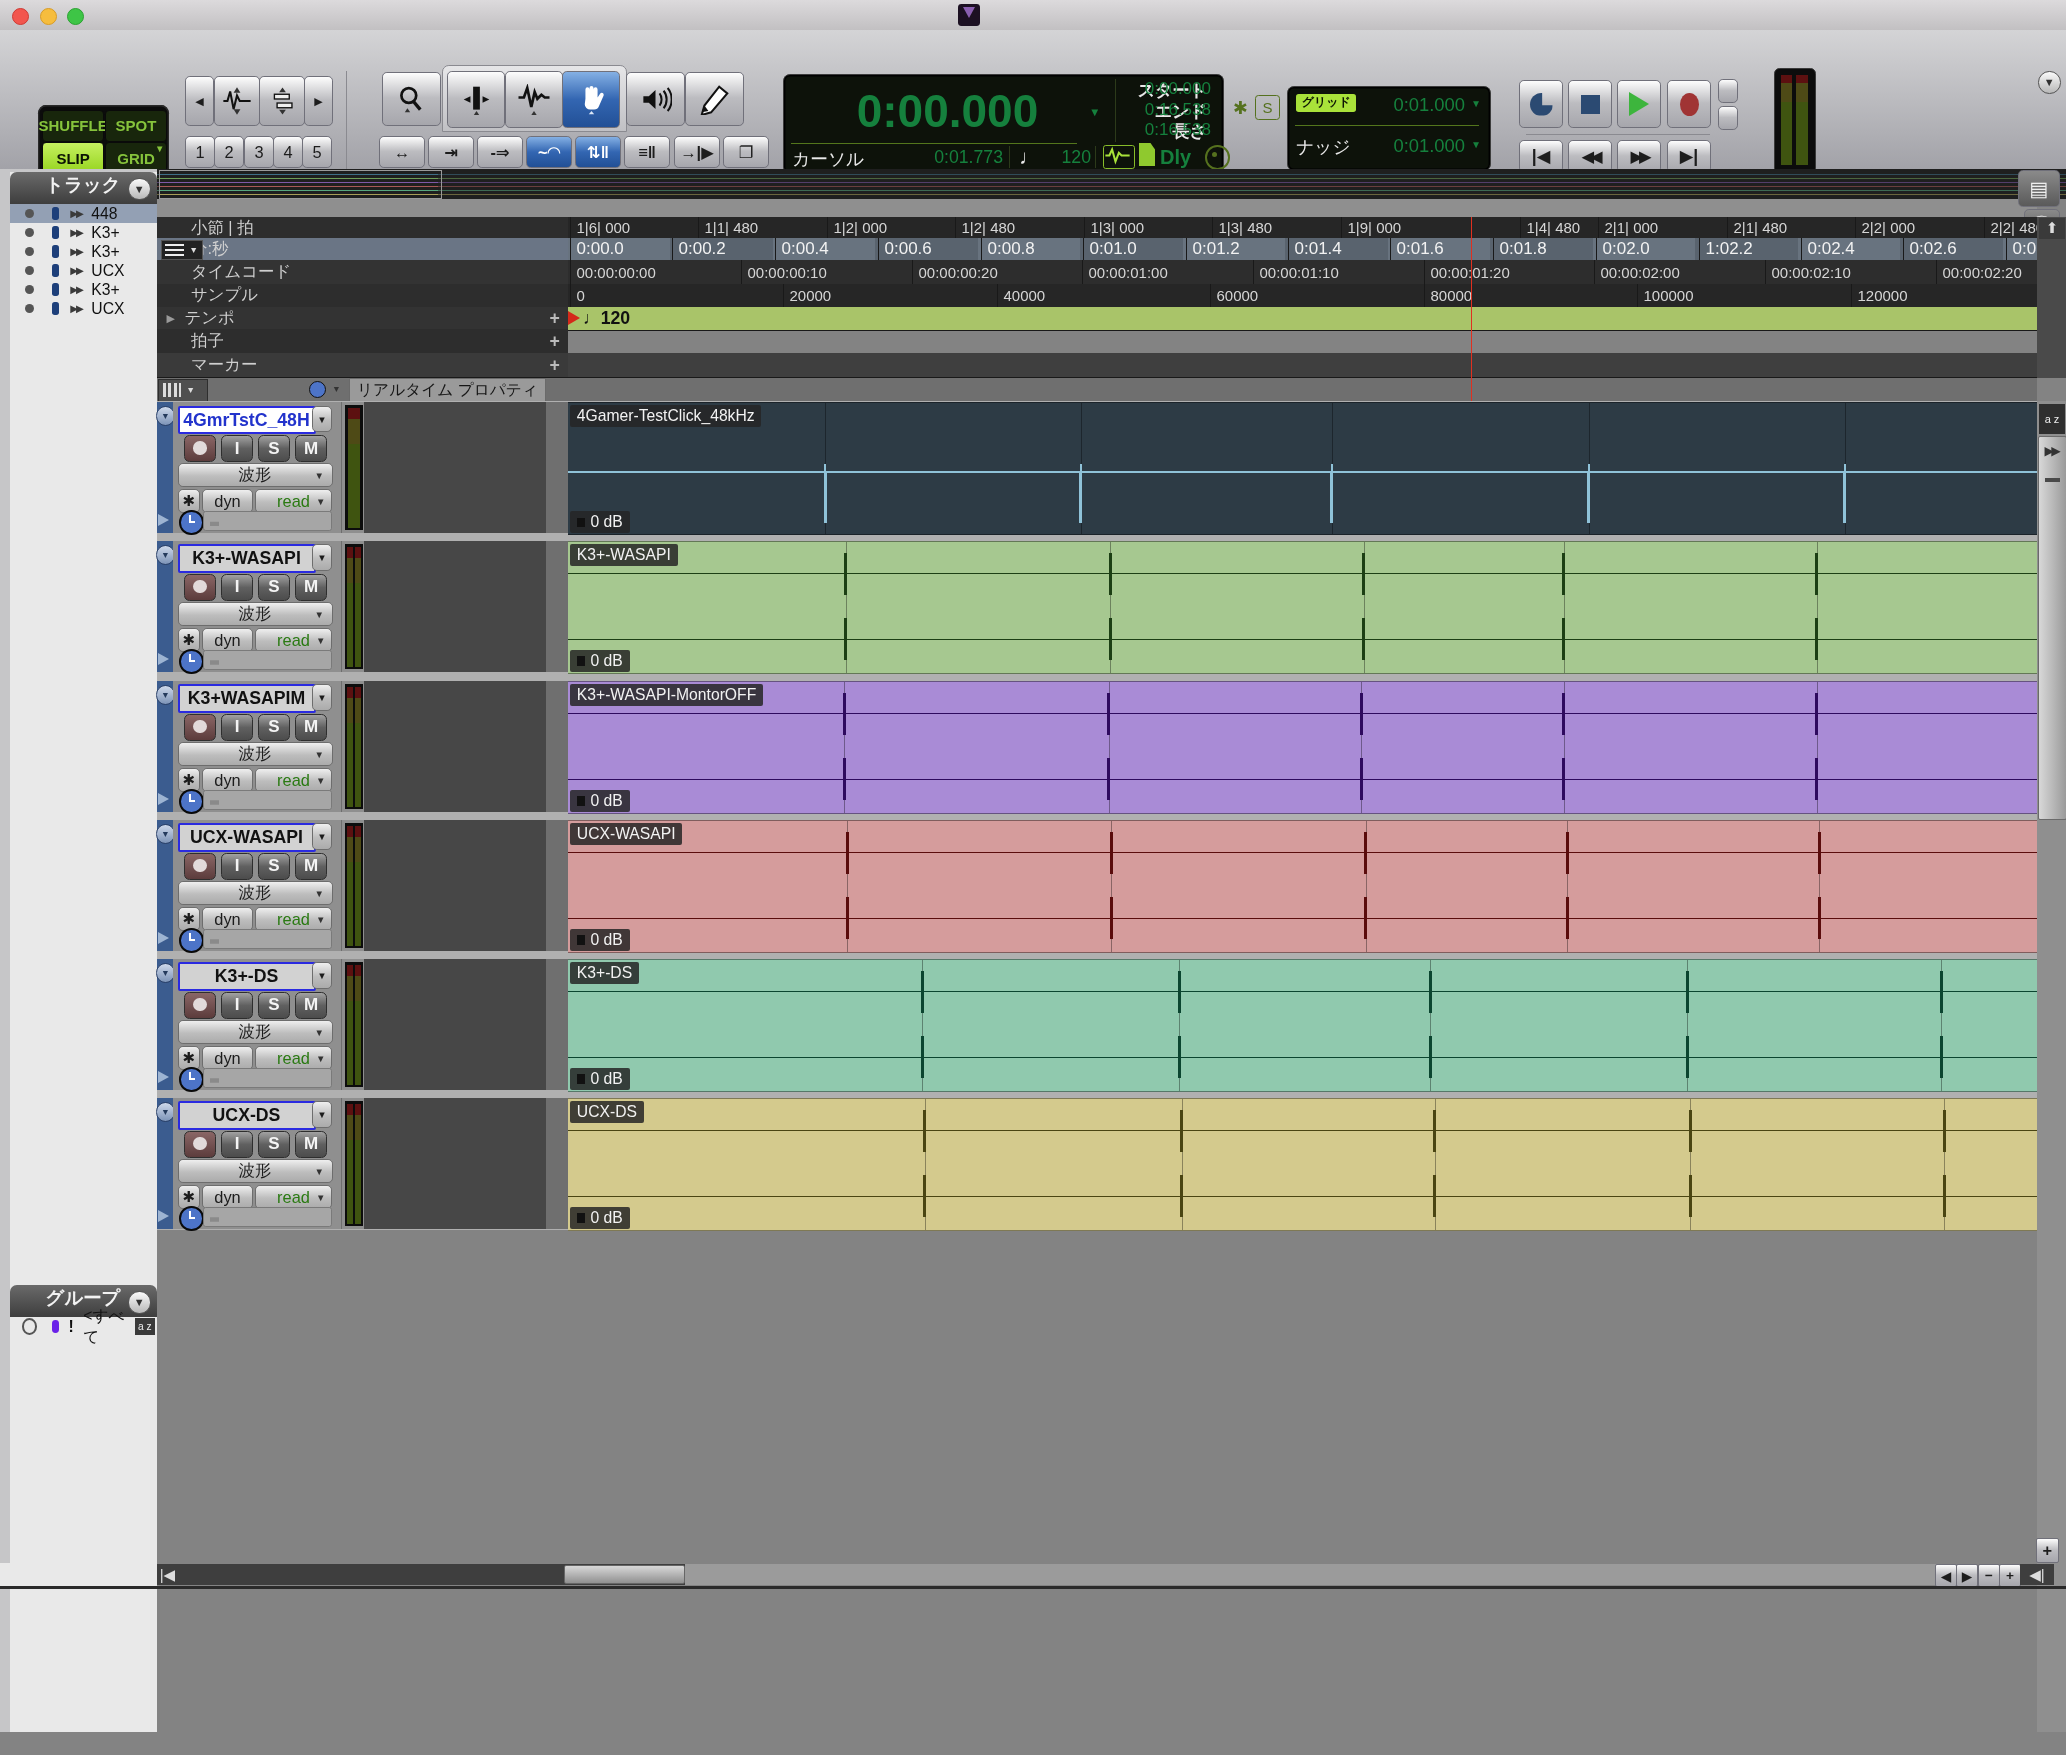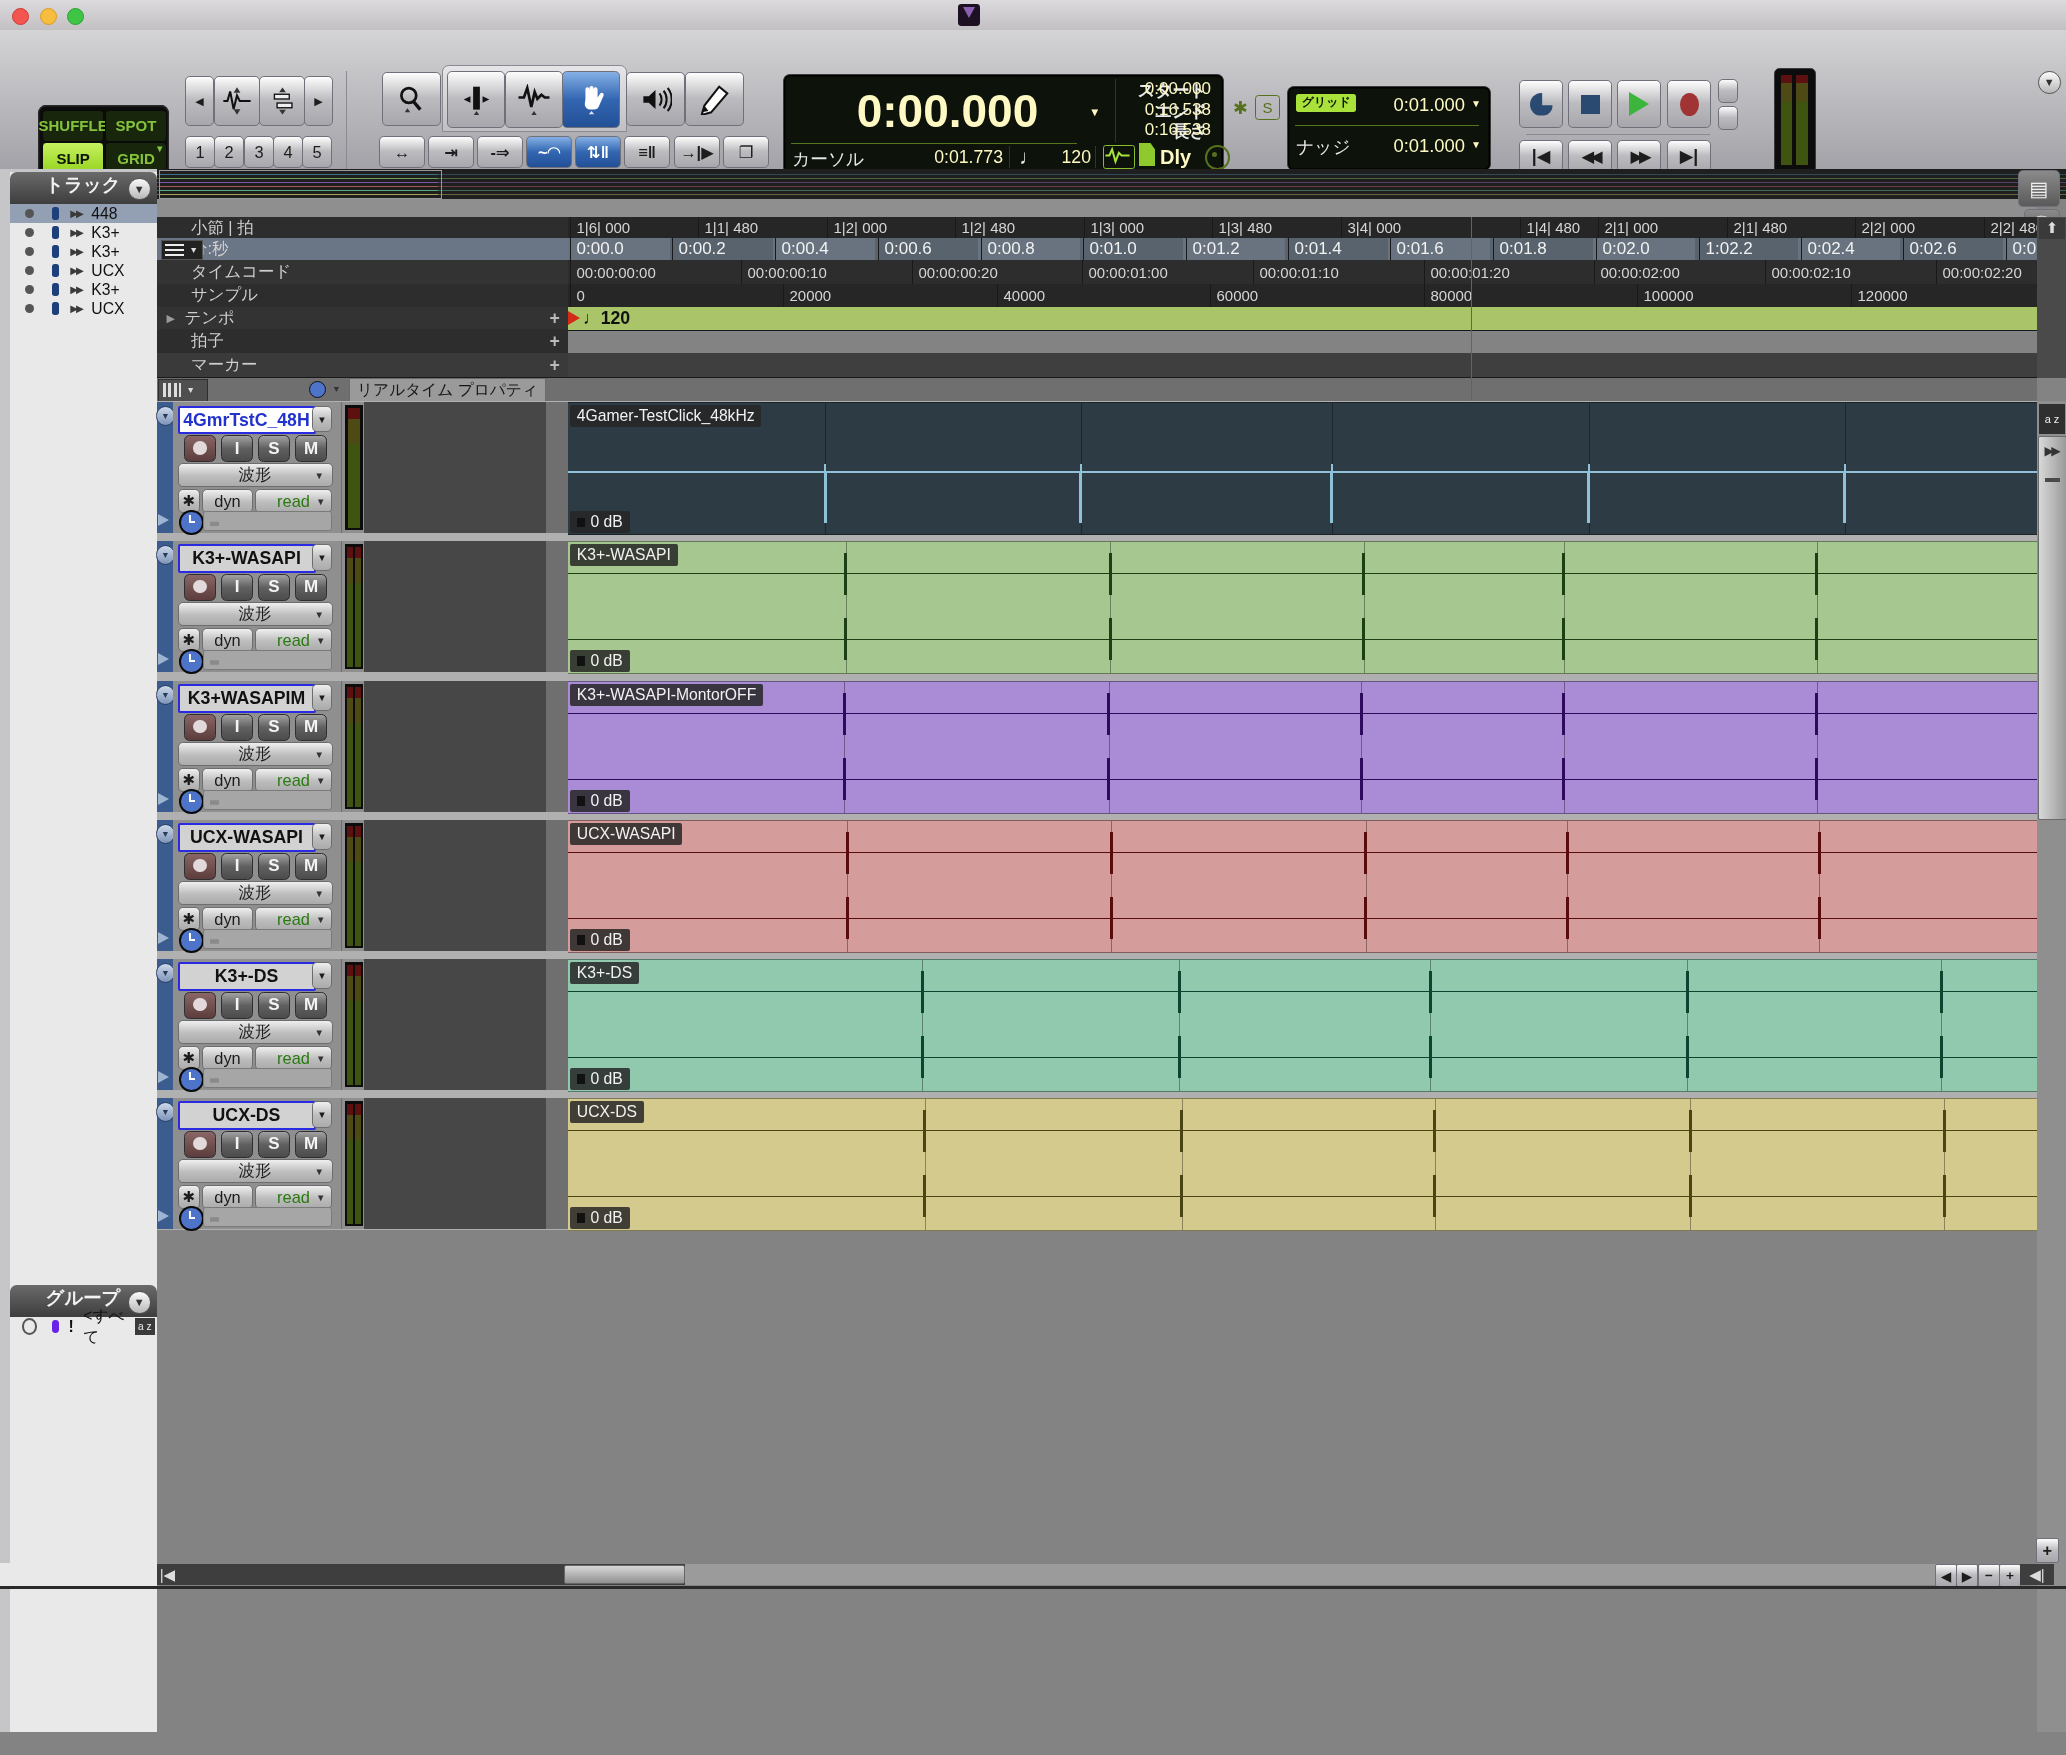--- a/index.html
+++ b/index.html
@@ -17,21 +17,21 @@
        display:flex;align-items:center;justify-content:center;color:#1d1d1d}
   .btn.on{background:linear-gradient(#84b0e4,#3366b2 50%,#225096);color:#fff}
   .btn.dark{background:linear-gradient(#8a8a8a,#5a5a5a);color:#eee}
   
   #modes{left:38px;top:75px;width:131px;height:71px;background:#0c0c0c;border-radius:8.2px;box-shadow:inset 0 0 0 1.4px #2a2a2a}
   .mode{position:absolute;width:60px;height:30px;border-radius:4.1px;background:#18260c;color:#86c33c;
         font-weight:bold;font-size:15px;display:flex;align-items:center;justify-content:center;border:0.7px solid #0a0a0a}
   .mode.on{background:linear-gradient(#c6f060,#95d41e);color:#0c1404}
   
   .led{background:#0d120a;border-radius:6.8px;border:1.4px solid #3c3c3c;box-shadow:inset 0 0 0 1.4px #000}
-  .grn{color:#fef9c3}
+  .grn{color:#15803d}
   .wht{color:#e9e9e9}
   .ledchip{background:#a9e23a;color:#0c1404;border-radius:2.7px;padding:0.7px 5.5px;font-weight:bold}
   
   #sidebar{left:0;top:169px;width:157px;height:1563px;background:#c6c6c8}
   .panelhead{position:absolute;left:9.5px;width:147px;height:33px;background:linear-gradient(#6a6a6a,#3c3c3c);
              border-radius:6.8px 6.8px 0 0;color:#f2f2f2;font-weight:bold;font-size:18.4px;display:flex;justify-content:center}
   .circbtn{position:absolute;width:20.5px;height:20.5px;border-radius:50%;background:linear-gradient(#fafafa,#b8b8b8);border:0.7px solid #555;
            display:flex;align-items:center;justify-content:center;color:#333;font-size:11px}
   .srow{position:absolute;left:9.5px;width:147px;height:19px;background:#e9e9e9;display:flex;align-items:center;font-size:15.7px;color:#111}
   .tick{position:absolute;top:0;bottom:0;border-left:0.7px solid #191919;padding-left:5.5px;font-size:15px;color:#d6d6d6;display:flex;align-items:center;white-space:nowrap}
@@ -292,21 +292,21 @@
     <div style="position: absolute; left: 157px; top: 217px; width: 411px; height: 21px; background: rgb(45, 45, 45); border-bottom: 0.7px solid rgb(25, 25, 25); color: rgb(207, 207, 207); font-size: 16.4px; display: flex; align-items: center;">
       <span style="margin-left: 34px;">小節 | 拍</span>
     </div>
     <div style="position: absolute; left: 568px; top: 217px; width: 1469px; height: 21px; border-bottom: 0.7px solid rgb(25, 25, 25); overflow: hidden; background: rgb(38, 38, 38);">
       <div class="tick" style="position: absolute; left: 2px;">1|6| 000</div>
       <div class="tick" style="position: absolute; left: 130px;">1|1| 480</div>
       <div class="tick" style="position: absolute; left: 259px;">1|2| 000</div>
       <div class="tick" style="position: absolute; left: 387px;">1|2| 480</div>
       <div class="tick" style="position: absolute; left: 516px;">1|3| 000</div>
       <div class="tick" style="position: absolute; left: 644px;">1|3| 480</div>
-      <div class="tick" style="position: absolute; left: 773px;">3|4| 000</div>
+      <div class="tick" style="position: absolute; left: 773px;">1|9| 000</div>
       <div class="tick" style="position: absolute; left: 952px;">1|4| 480</div>
       <div class="tick" style="position: absolute; left: 1030px;">2|1| 000</div>
       <div class="tick" style="position: absolute; left: 1159px;">2|1| 480</div>
       <div class="tick" style="position: absolute; left: 1287px;">2|2| 000</div>
       <div class="tick" style="position: absolute; left: 1416px;">2|2| 480</div>
     </div>
     <div style="position: absolute; left: 157px; top: 238px; width: 411px; height: 22px; background: rgb(106, 117, 133); border-bottom: 0.7px solid rgb(25, 25, 25); color: rgb(207, 207, 207); font-size: 16.4px; display: flex; align-items: center;">
       <span style="margin-left: 34px;">分:秒</span>
     </div>
     <div style="position: absolute; left: 568px; top: 238px; width: 1469px; height: 22px; border-bottom: 0.7px solid rgb(25, 25, 25); overflow: hidden; background: repeating-linear-gradient(90deg, rgb(104, 115, 127) 0px, rgb(104, 115, 127) 102px, rgb(89, 99, 110) 102px, rgb(89, 99, 110) 205px);">

